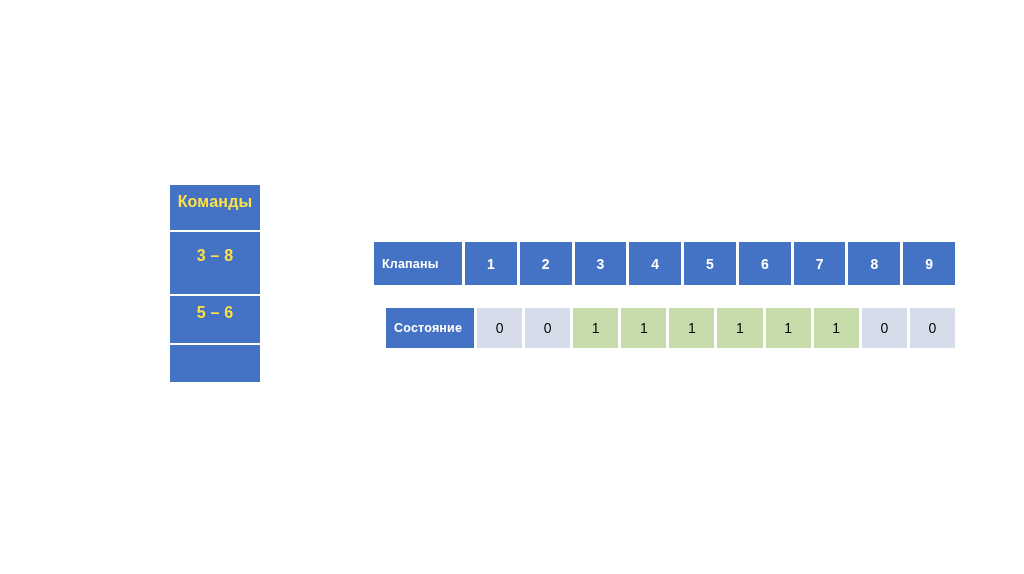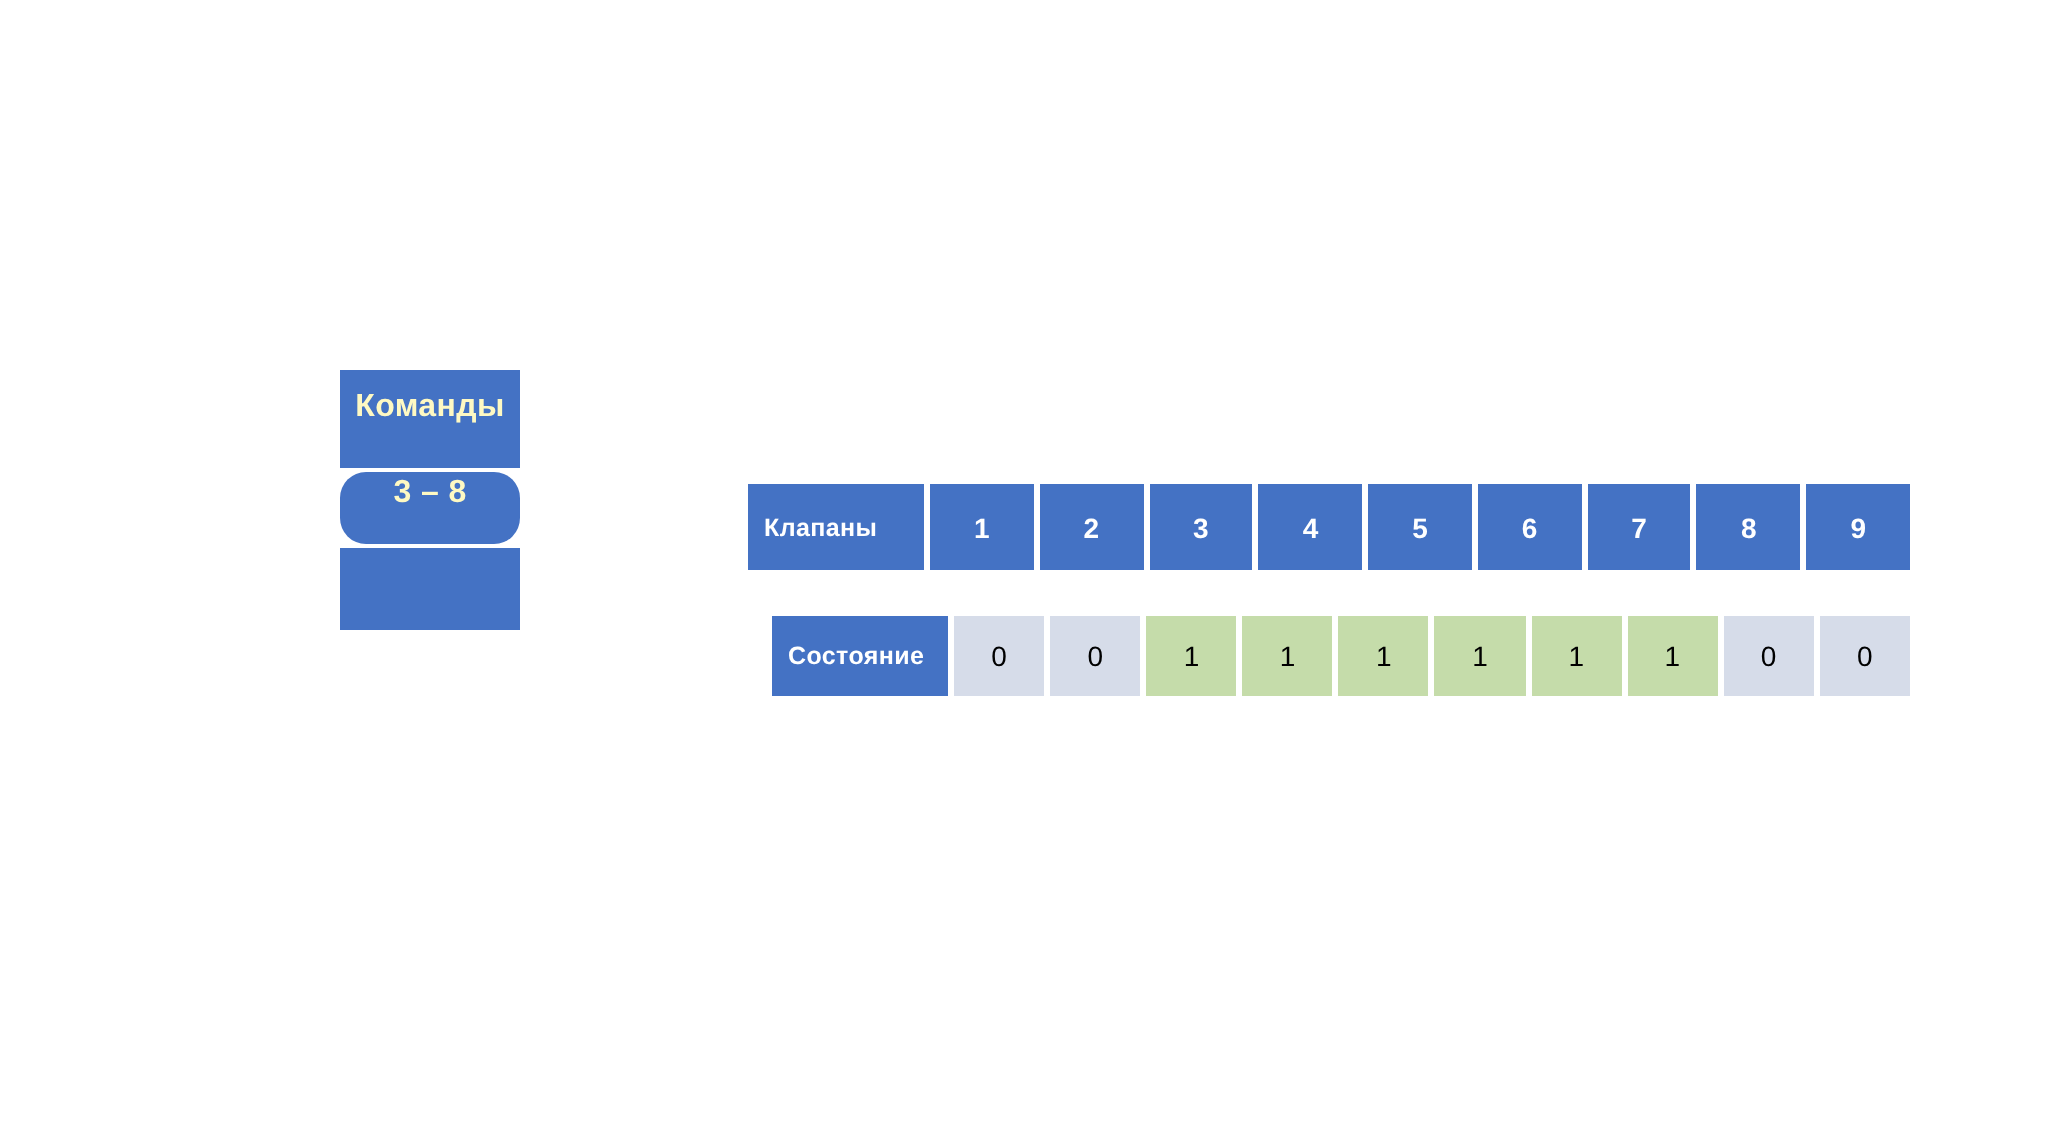--- a/index.html
+++ b/index.html
@@ -22,32 +22,32 @@
     left: 137px;
     top: 185px;
     width: 123px;
     height: 197px;
     display: flex;
     flex-direction: column;
     gap: 2px;
   }
   .command-row {
     background: #4472C4;
-    color: #fef9c3;
+    color: #fde047;
     font-weight: bold;
     font-size: 16px;
     display: flex;
     align-items: center;
     justify-content: center;
     letter-spacing: 0.2px;
     box-sizing: border-box;
     margin-left: 33px;
   }
   .command-row.r-head { height: 49px; padding-bottom: 12px; }
-  .command-row.r-1    { height: 36px; padding-bottom: 14px; border-radius: 13px; }
+  .command-row.r-1    { height: 68px; padding-bottom: 14px; }
   .command-row.r-2    { height: 51px; padding-bottom: 14px; }
   .command-row.r-3    { height: 41px; }
 
   
   #valve-table {
     position: absolute;
     left: 374px;
     top: 222px;
     width: 581px;
     height: 126px;
@@ -97,20 +97,21 @@
   }
   .vt-cell.state.off { background: #D6DCE9; }
   .vt-cell.state.on  { background: #C5DCAA; }
 </style>
 </head>
 <body>
 
 <div id="commands-block">
   <div class="command-row r-head">Команды</div>
   <div class="command-row r-1">3 – 8</div>
+  <div class="command-row r-2">5 – 6</div>
   <div class="command-row r-3"></div>
 </div>
 
 <div id="valve-table">
 
   <div class="vt-row header-row">
     <div class="vt-label">Клапаны</div>
     <div class="vt-cell head">1</div>
     <div class="vt-cell head">2</div>
     <div class="vt-cell head">3</div>

